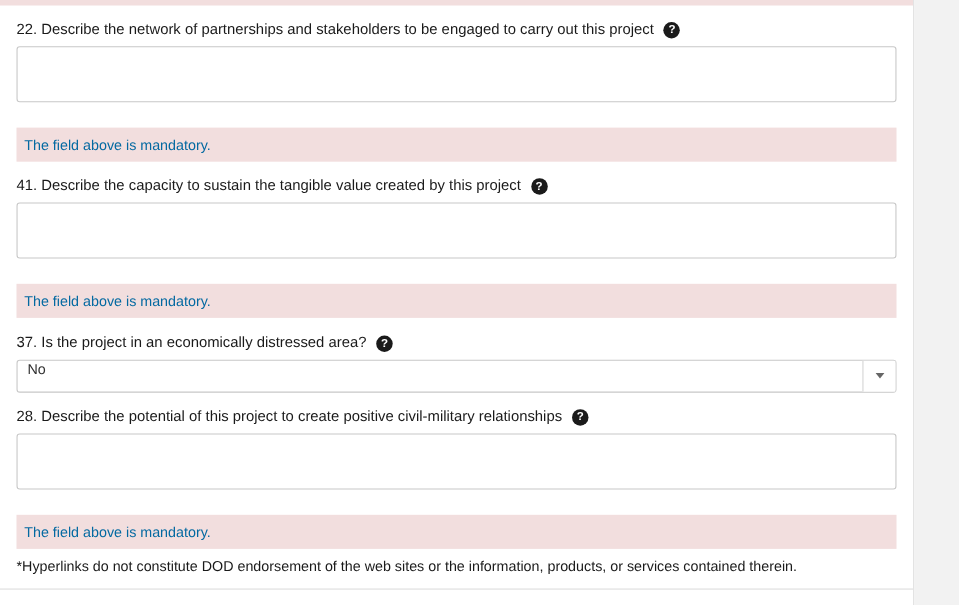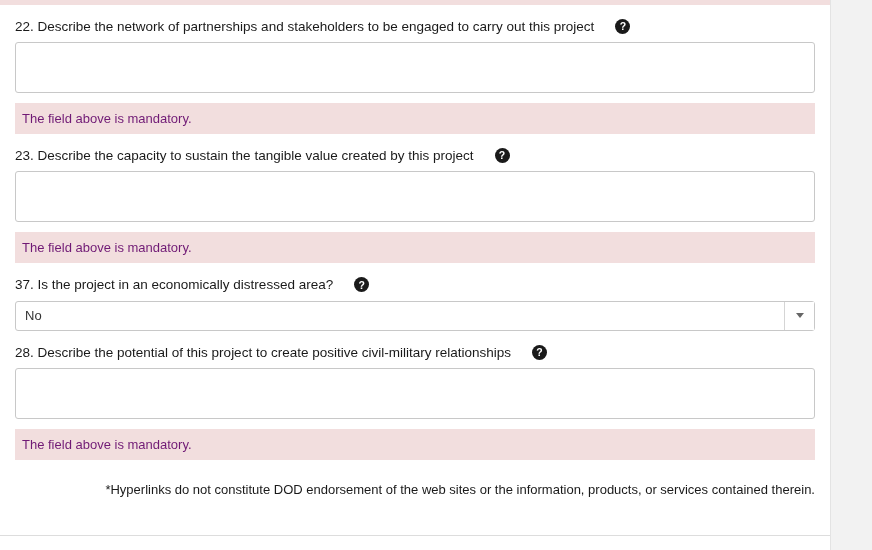--- a/index.html
+++ b/index.html
@@ -57,22 +57,22 @@
     height: 5px;
     background: #f2dede;
     margin: 0 0 0 0;
   }
   .question {
     font-size: 13.5px;
     color: #1a1a1a;
     line-height: 1.2;
     margin: 14px 0 7px 0;
     display: flex;
-    align-items: flex-start;
-    gap: 21px;
+    align-items: flex-end;
+    gap: 9px;
   }
   .q-text {
     display: inline-block;
   }
   .help-icon {
     display: inline-flex;
     align-items: center;
     justify-content: center;
     width: 15px;
     height: 15px;
@@ -97,37 +97,36 @@
     resize: none;
     font-family: "Liberation Sans", sans-serif;
     font-size: 13.5px;
     color: #1a1a1a;
     padding: 5px 7px;
     outline: none;
     display: block;
   }
   .mandatory {
     background: #f2dede;
-    color: #701a75;
+    color: #0369a1;
     font-size: 13px;
     padding: 8px 8px 8px 7px;
-    margin-top: 10px;
+    margin-top: 23px;
     box-sizing: border-box;
     width: 100%;
   }
   .select-wrap {
     position: relative;
     width: 100%;
     height: 30px;
     box-sizing: border-box;
     border: 1px solid #c8c8c8;
     border-radius: 3px;
     background: #ffffff;
     display: flex;
-    align-items: center;
   }
   .select-value {
     padding-left: 9px;
     font-size: 13px;
     color: #333333;
   }
   .select-arrow {
     position: absolute;
     right: 0;
     top: 0;
@@ -143,23 +142,22 @@
   .select-arrow .caret {
     width: 0;
     height: 0;
     border-left: 4px solid transparent;
     border-right: 4px solid transparent;
     border-top: 5px solid #666666;
   }
   .footnote {
     font-size: 13px;
     color: #1a1a1a;
-    margin-top: 22px;
+    margin-top: 8px;
     line-height: 1.3;
-    text-align: right;
   }
   .bottom-rule {
     position: absolute;
     left: 0;
     bottom: 14px;
     width: 830px;
     height: 1px;
     background: #dddddd;
   }
 </style>
@@ -175,21 +173,21 @@
     <div class="inner">
 
       <div class="question">
         <span class="q-text">22. Describe the network of partnerships and stakeholders to be engaged to carry out this project</span>
         <span class="help-icon">?</span>
       </div>
       <textarea class="textarea-box" placeholder="" style=""></textarea>
       <div class="mandatory">The field above is mandatory.</div>
 
       <div class="question">
-        <span class="q-text">23. Describe the capacity to sustain the tangible value created by this project</span>
+        <span class="q-text">41. Describe the capacity to sustain the tangible value created by this project</span>
         <span class="help-icon">?</span>
       </div>
       <textarea class="textarea-box" placeholder="" style=""></textarea>
       <div class="mandatory">The field above is mandatory.</div>
 
       <div class="question">
         <span class="q-text">37. Is the project in an economically distressed area?</span>
         <span class="help-icon">?</span>
       </div>
       <div class="select-wrap">

